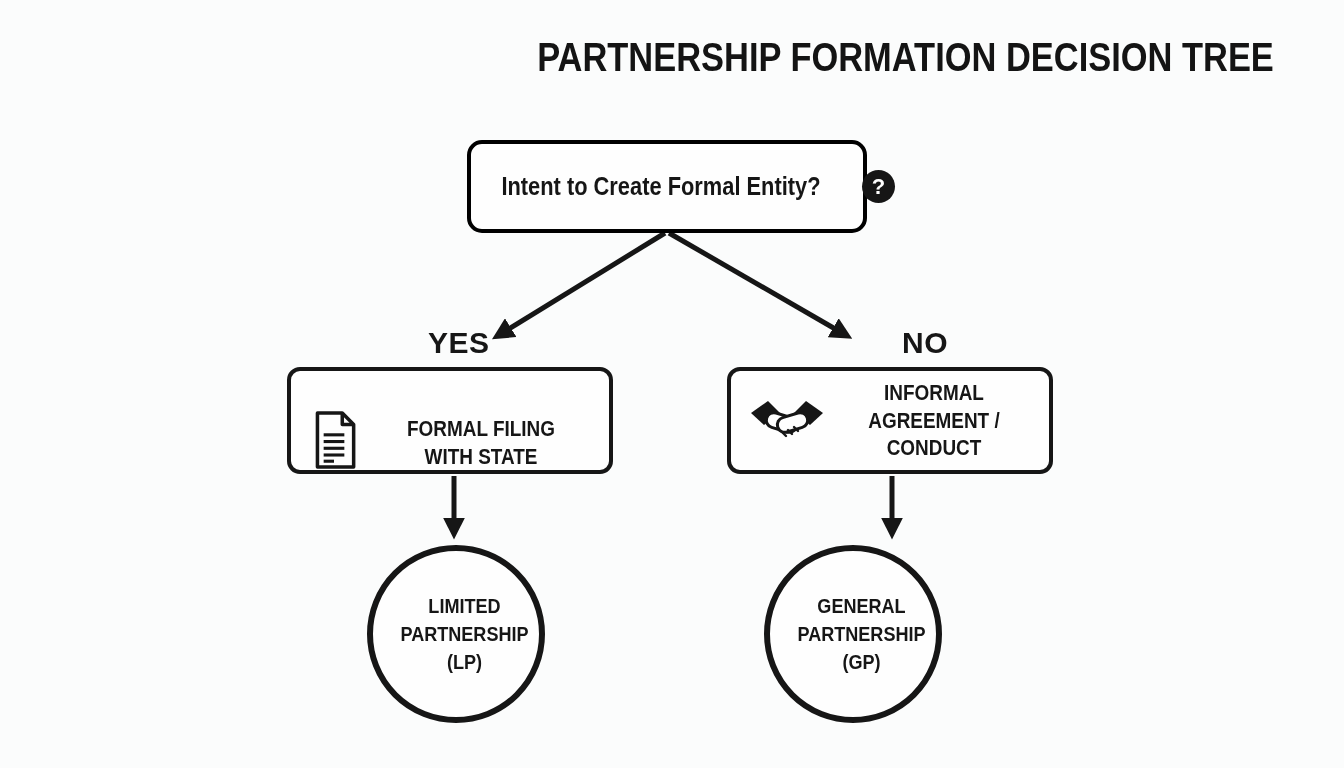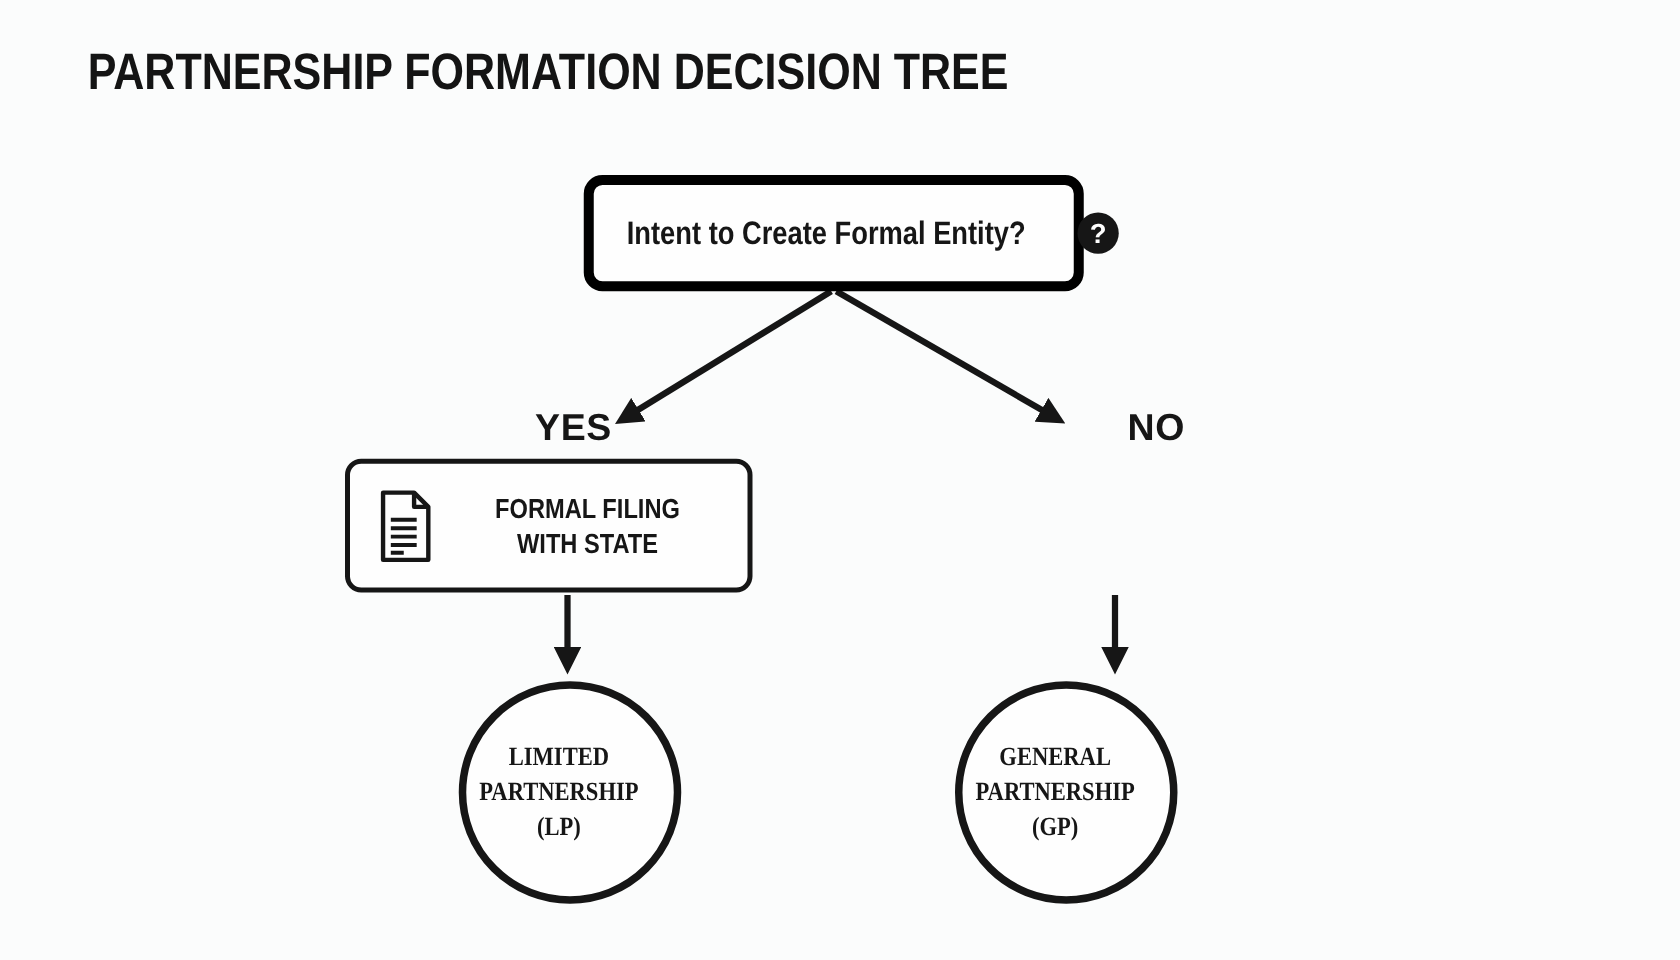--- a/index.html
+++ b/index.html
@@ -25,41 +25,41 @@
     transform: scaleX(0.86);
     transform-origin: 50% 50%;
     text-align: center;
   }
 
   .title-wrap {
     position: absolute;
     top: 34px; left: 0;
     width: 100%;
     display: flex;
-    justify-content: flex-start;
+    justify-content: flex-end;
   }
   .title-wrap h1 {
     font-size: 41px;
     font-weight: 700;
     letter-spacing: 0px;
     color: #141414;
   }
 
   svg.overlay {
     position: absolute;
     top: 0; left: 0;
     width: 1344px; height: 768px;
     pointer-events: none;
   }
 
   .root-box {
     position: absolute;
     left: 467px; top: 140px;
     width: 400px; height: 93px;
-    border: 8px solid #000000;
+    border: 4px solid #000000;
     border-radius: 15px;
     background: #fefefe;
     display: flex;
     align-items: center;
     justify-content: center;
     gap: 11px;
     padding-left: 32px;
   }
   .root-box .q-text {
     font-size: 26px;
@@ -93,41 +93,40 @@
     top: 367px;
     width: 326px; height: 107px;
     border: 4px solid #161616;
     border-radius: 13px;
     background: #fefefe;
     display: flex;
     align-items: center;
     padding: 0 14px 0 18px;
     gap: 8px;
   }
-  .child-box.left  { left: 276px; }
+  .child-box.left  { left: 287px; align-items: flex-end; }
   .child-box.right { left: 727px; }
   .child-box .box-label {
     flex: 1;
     font-size: 22px;
     font-weight: 700;
     line-height: 1.25;
   }
   .child-box .icon-slot { flex: none; display: flex; align-items: center; }
 
   .result-circle {
     position: absolute;
     top: 545px;
     width: 178px; height: 178px;
     border: 6px solid #161616;
     border-radius: 50%;
     background: #fefefe;
     display: flex;
     align-items: center;
-    justify-content: flex-start;
-    font-family: Liberation Serif, serif;
+    justify-content: flex-end;
   }
   .result-circle.left  { left: 367px; }
   .result-circle.right { left: 764px; }
   .result-circle .circle-label {
     font-size: 21px;
     font-weight: 700;
     line-height: 1.33;
   }
 </style>
 </head>
@@ -172,20 +171,35 @@
         <line x1="13" y1="43.5" x2="33" y2="43.5" stroke="#161616" stroke-width="3"></line>
         <line x1="13" y1="49.5" x2="23" y2="49.5" stroke="#161616" stroke-width="3"></line>
       </svg>
     </span>
     <div class="box-label cx-block">
       <div>FORMAL FILING</div>
       <div>WITH STATE</div>
     </div>
   </div>
 
+  <div class="child-box right">
+    <span class="icon-slot">
+      <svg width="76" height="50" viewBox="0 0 76 50" xmlns="http://www.w3.org/2000/svg">
+        <polygon points="2,17 19,5 31,17 15,29" fill="#161616"></polygon>
+        <polygon points="74,17 57,5 45,17 61,29" fill="#161616"></polygon>
+        <rect x="17" y="19" width="31" height="15" rx="7.5" transform="rotate(17 32.5 26.5)" fill="#fefefe" stroke="#161616" stroke-width="3"></rect>
+        <rect x="28" y="19" width="31" height="15" rx="7.5" transform="rotate(-17 43.5 26.5)" fill="#fefefe" stroke="#161616" stroke-width="3"></rect>
+        <path d="M33,36 l4,4 M39,34 l4,4 M45,31 l4,4" fill="none" stroke="#161616" stroke-width="2.4" stroke-linecap="round"></path>
+      </svg>
+    </span>
+    <div class="box-label cx-block">
+      <div>INFORMAL AGREEMENT /</div>
+      <div>CONDUCT</div>
+    </div>
+  </div>
 
   <div class="result-circle left">
     <div class="circle-label cx-block">
       <div>LIMITED</div>
       <div>PARTNERSHIP</div>
       <div>(LP)</div>
     </div>
   </div>
 
   <div class="result-circle right">

